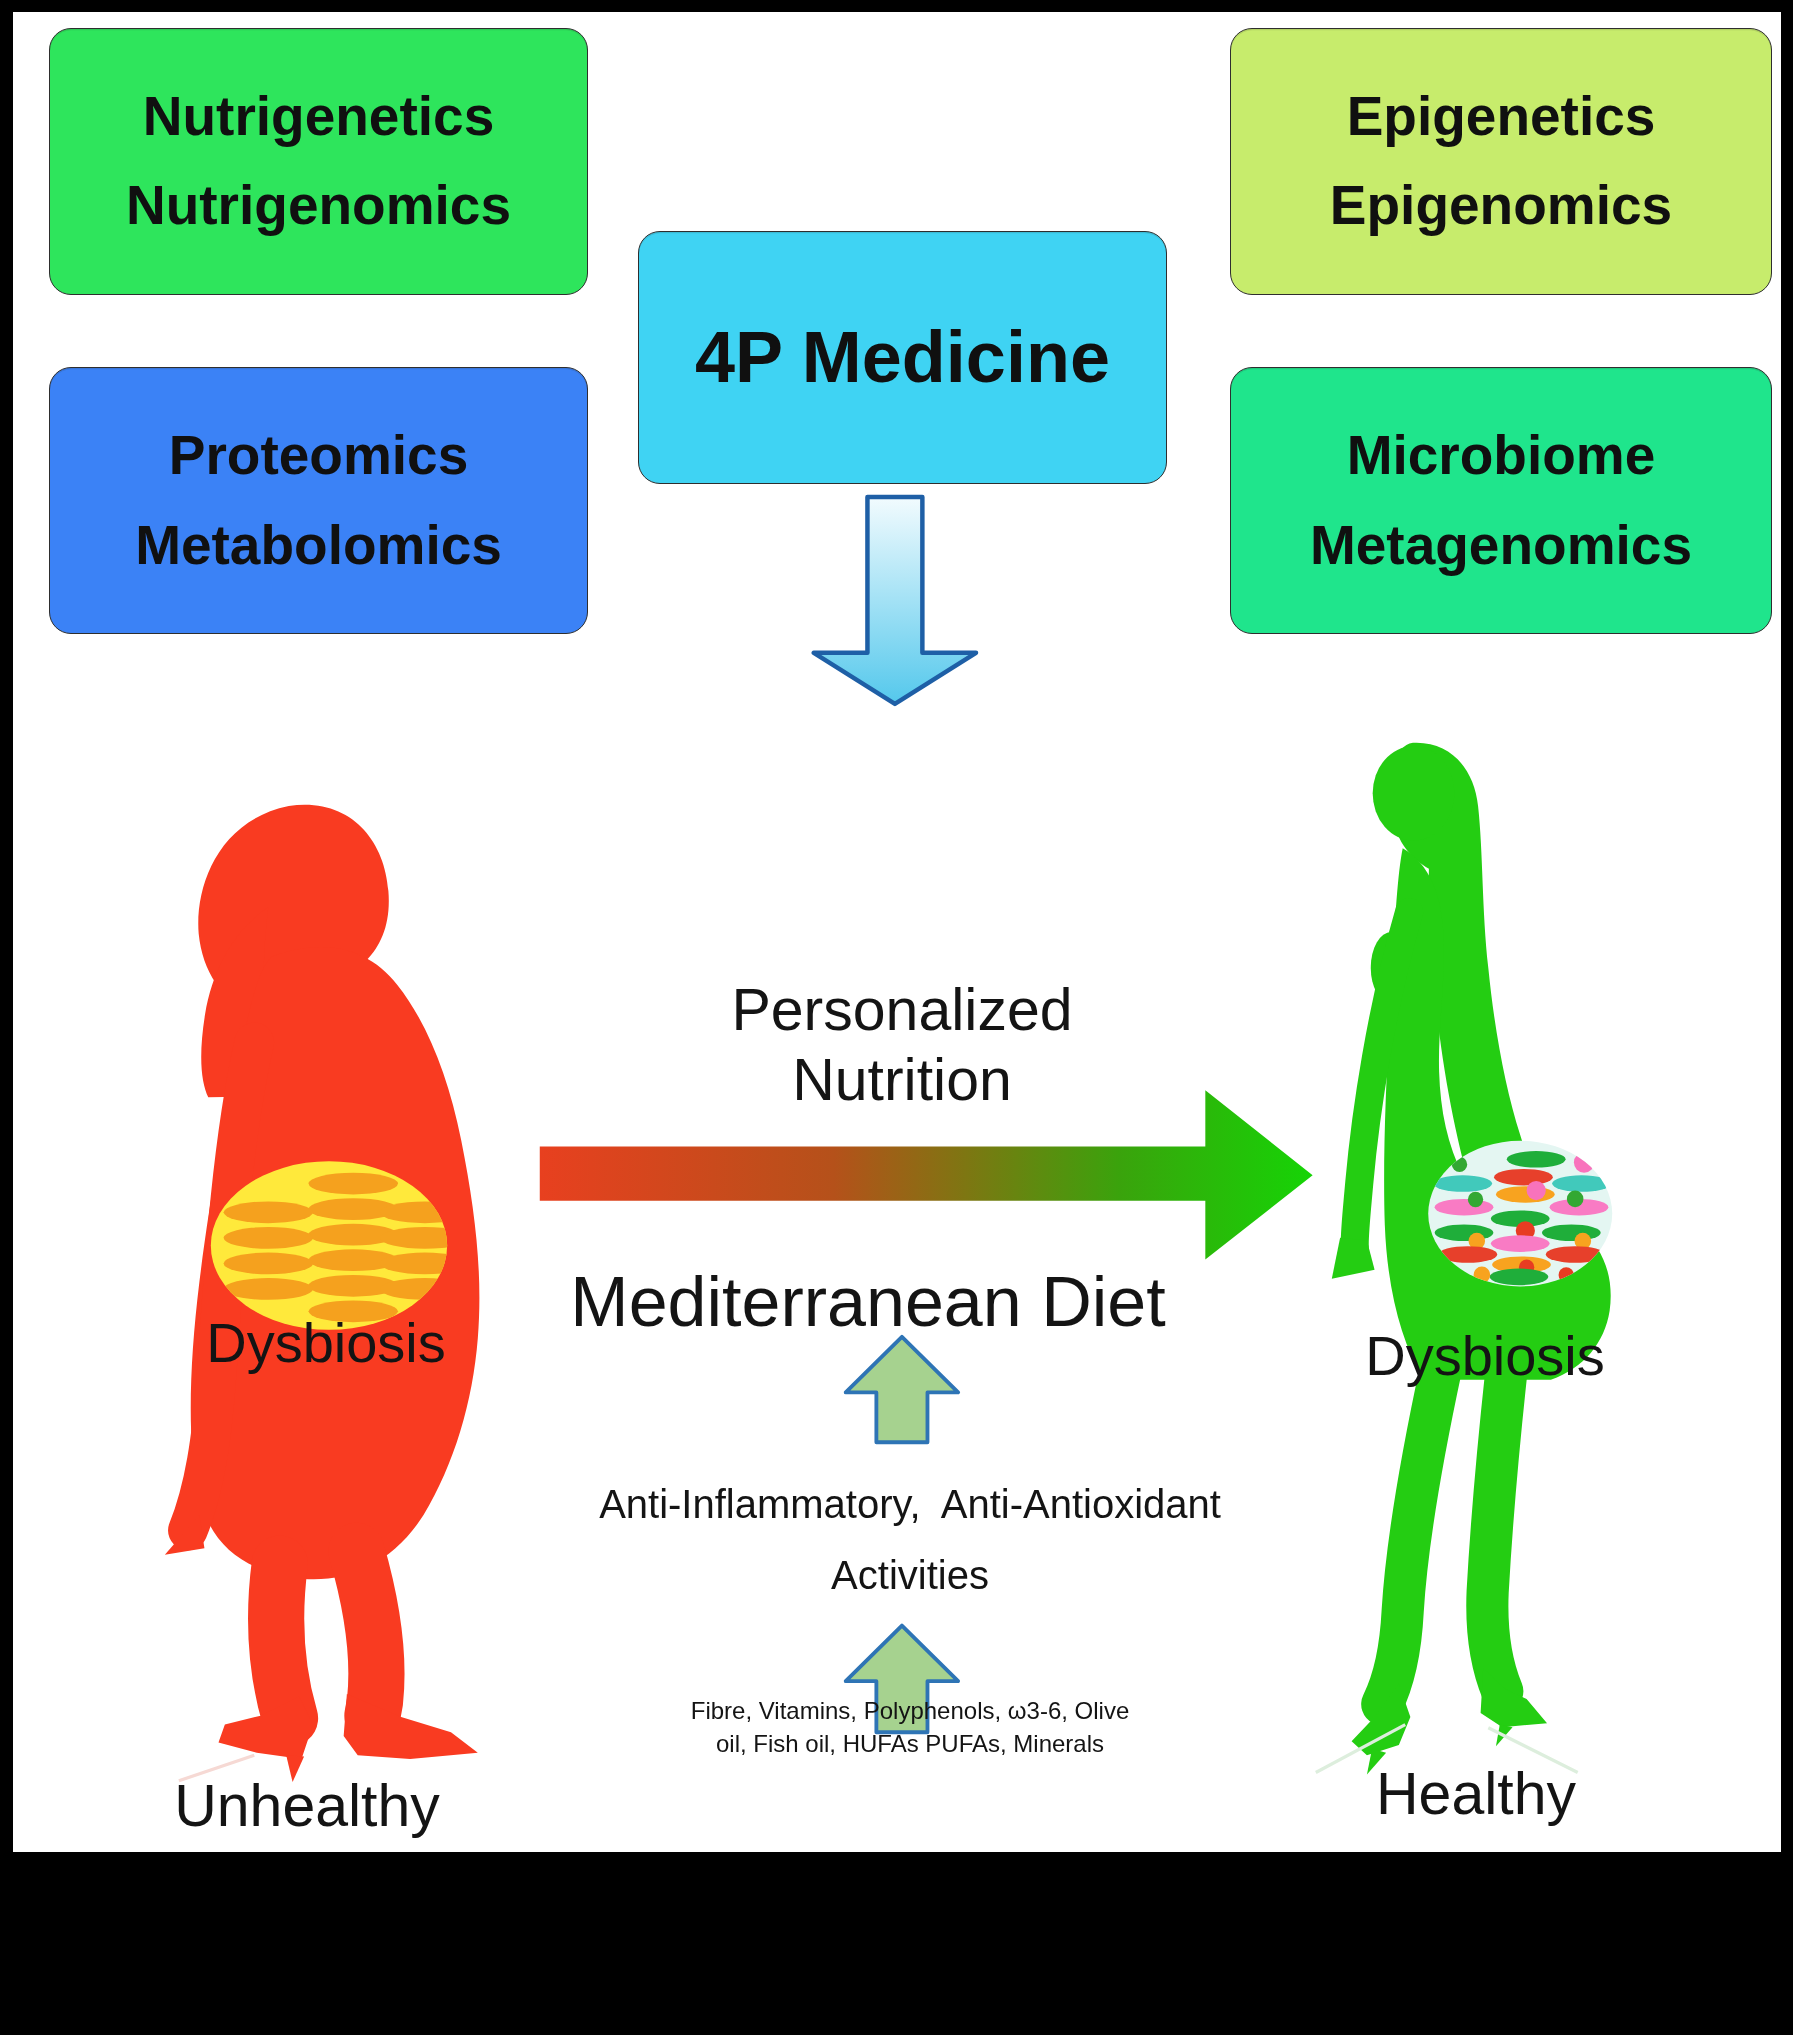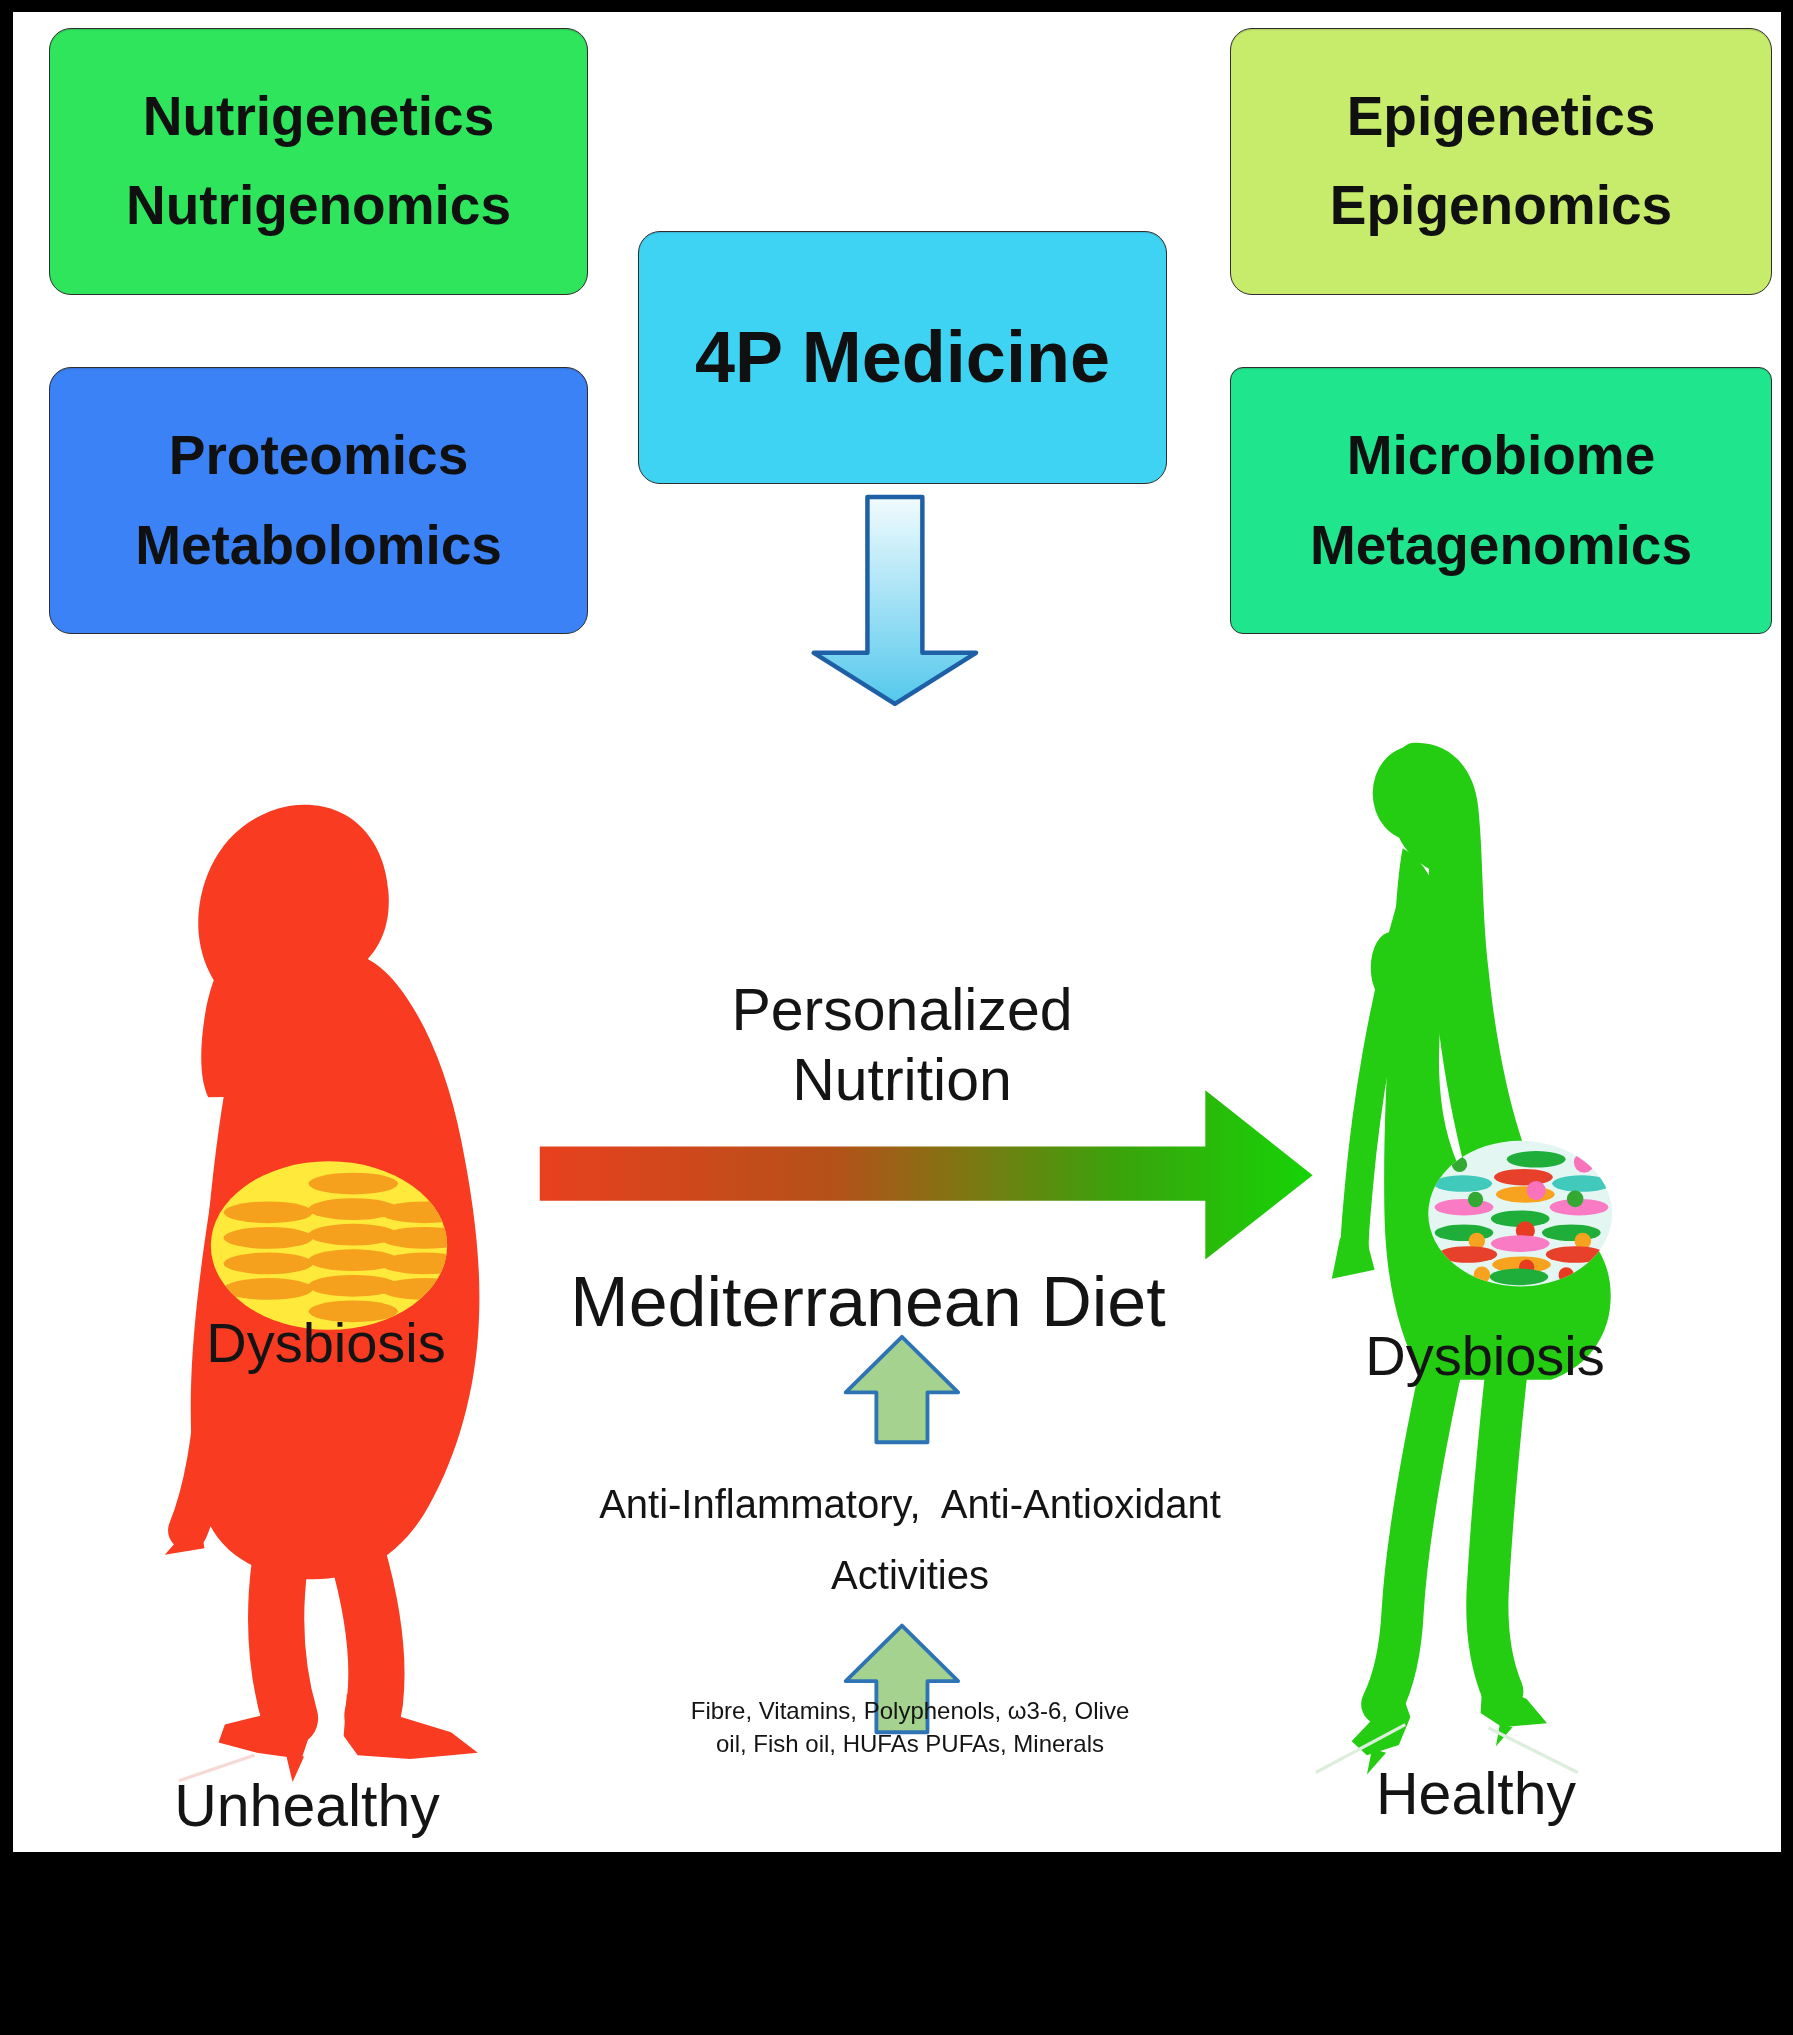--- a/index.html
+++ b/index.html
@@ -148,21 +148,21 @@
     <div>Nutrigenomics</div>
   </div>
   <div class="box box-prot" style="background-color: #3b82f6;">
     <div>Proteomics</div>
     <div>Metabolomics</div>
   </div>
   <div class="box box-epi" style="background-color: rgb(199, 236, 108);">
     <div>Epigenetics</div>
     <div>Epigenomics</div>
   </div>
-  <div class="box box-micro" style="background-color: rgb(31, 229, 140); border-radius: 13px;">
+  <div class="box box-micro" style="background-color: rgb(31, 229, 140);">
     <div>Microbiome</div>
     <div>Metagenomics</div>
   </div>
   <div class="box box-4p" style="background-color: rgb(63, 211, 243);">
     <div>4P Medicine</div>
   </div>
 
   <div class="txt t-personalized">
     <div>Personalized</div>
     <div>Nutrition</div>

